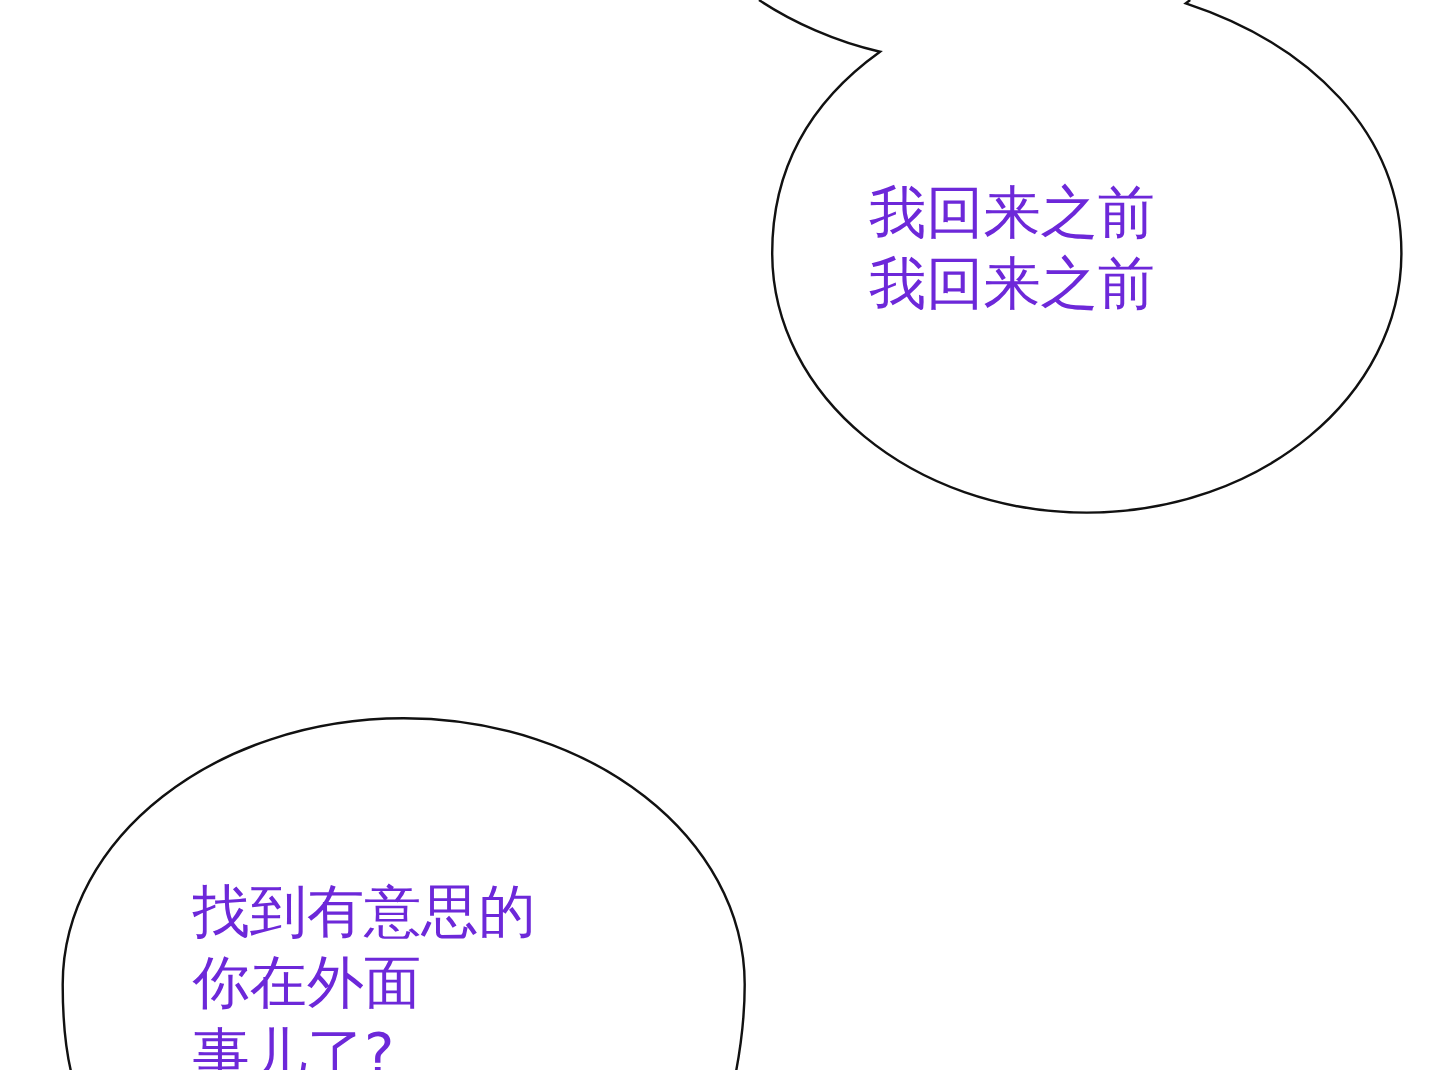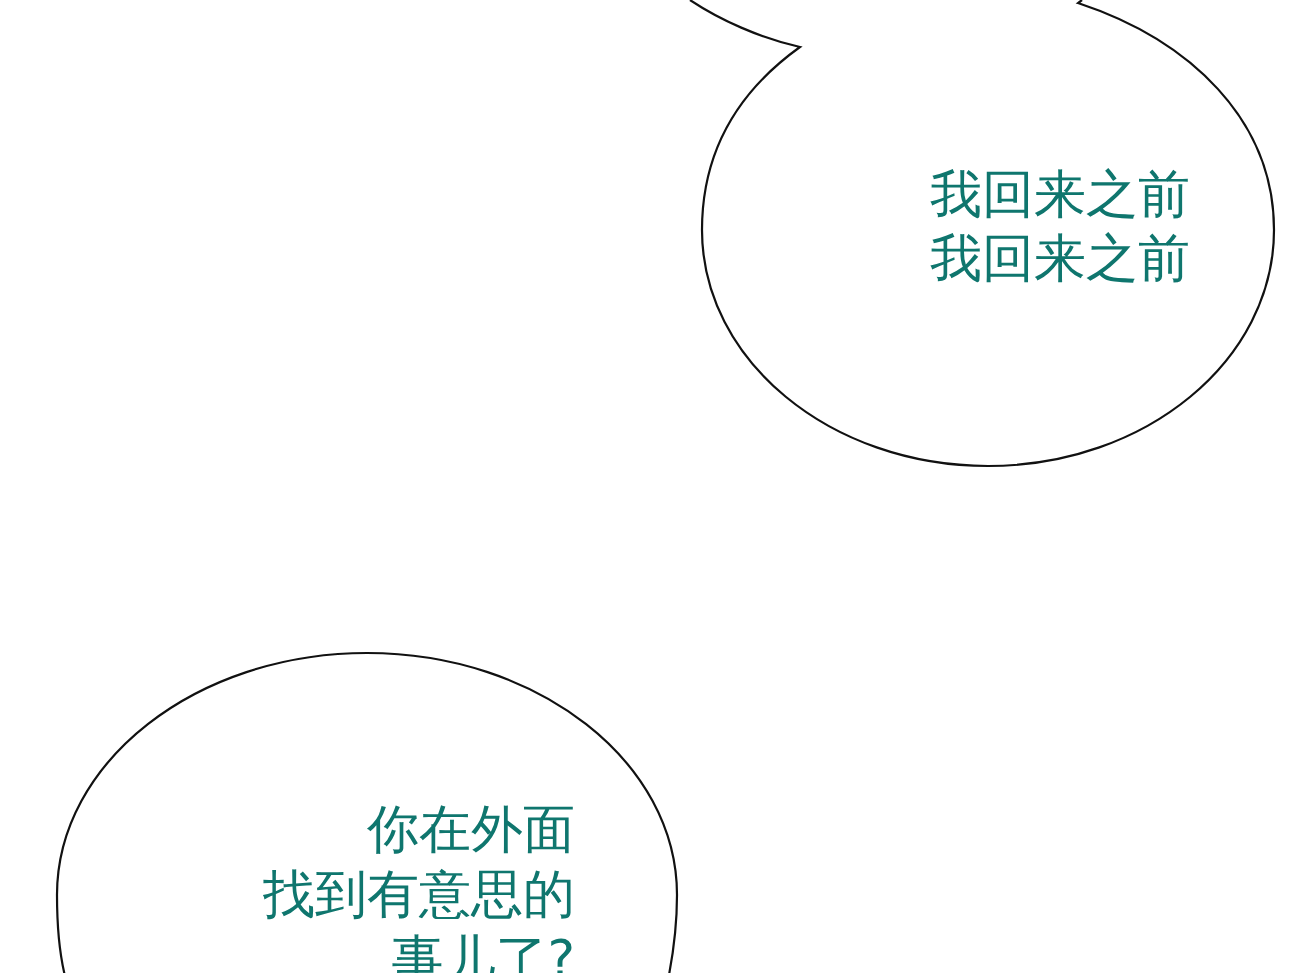--- a/index.html
+++ b/index.html
@@ -16,23 +16,23 @@
     }
     svg.bubbles {
       position: absolute;
       left: 0;
       top: 0;
       width: 1300px;
       height: 973px;
     }
     .bubble-text {
       position: absolute;
-      text-align: right;
+      text-align: left;
       font-family: "DejaVu Sans", sans-serif;
-      color: #0f766e;
+      color: #6d28d9;
       white-space: nowrap;
     }
     .bubble-text .line {
       display: block;
     }
     .top-text {
       left: 790px;
       width: 400px;
       top: 162px;
       font-size: 52px;
@@ -66,17 +66,17 @@
          C 538 653, 677 762, 677 895
          C 677 920, 674 950, 668 980" fill="#ffffff" stroke="#111111" stroke-width="2.2"></path>
   </svg>
 
   <div class="bubble-text top-text">
     <span class="line">我回来之前</span>
     <span class="line">我回来之前</span>
   </div>
 
   <div class="bubble-text bottom-text">
+    <span class="line">找到有意思的</span>
     <span class="line">你在外面</span>
-    <span class="line">找到有意思的</span>
     <span class="line">事儿了?</span>
   </div>
 </div>
 
 </body></html>

